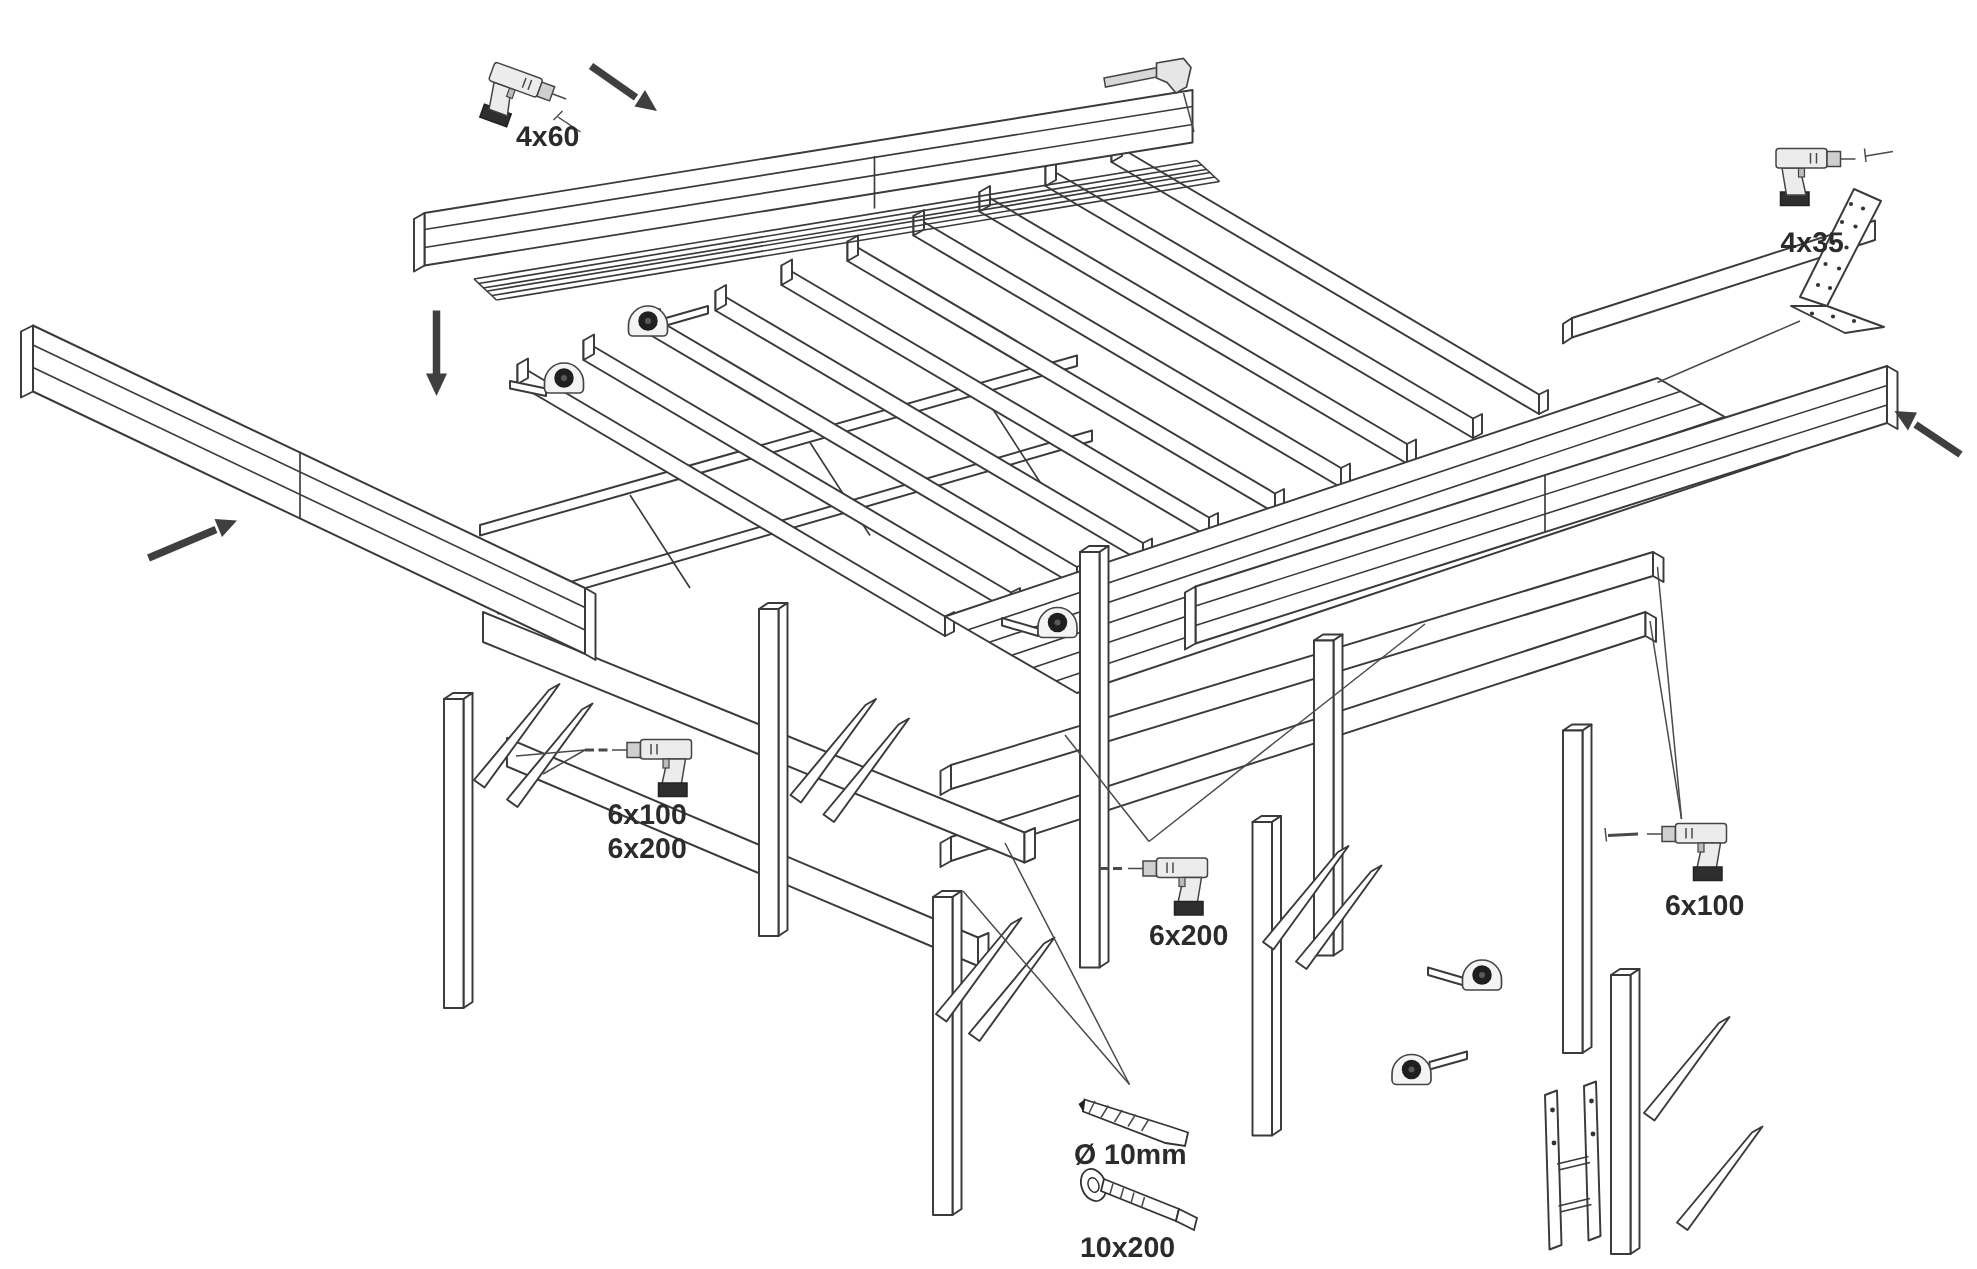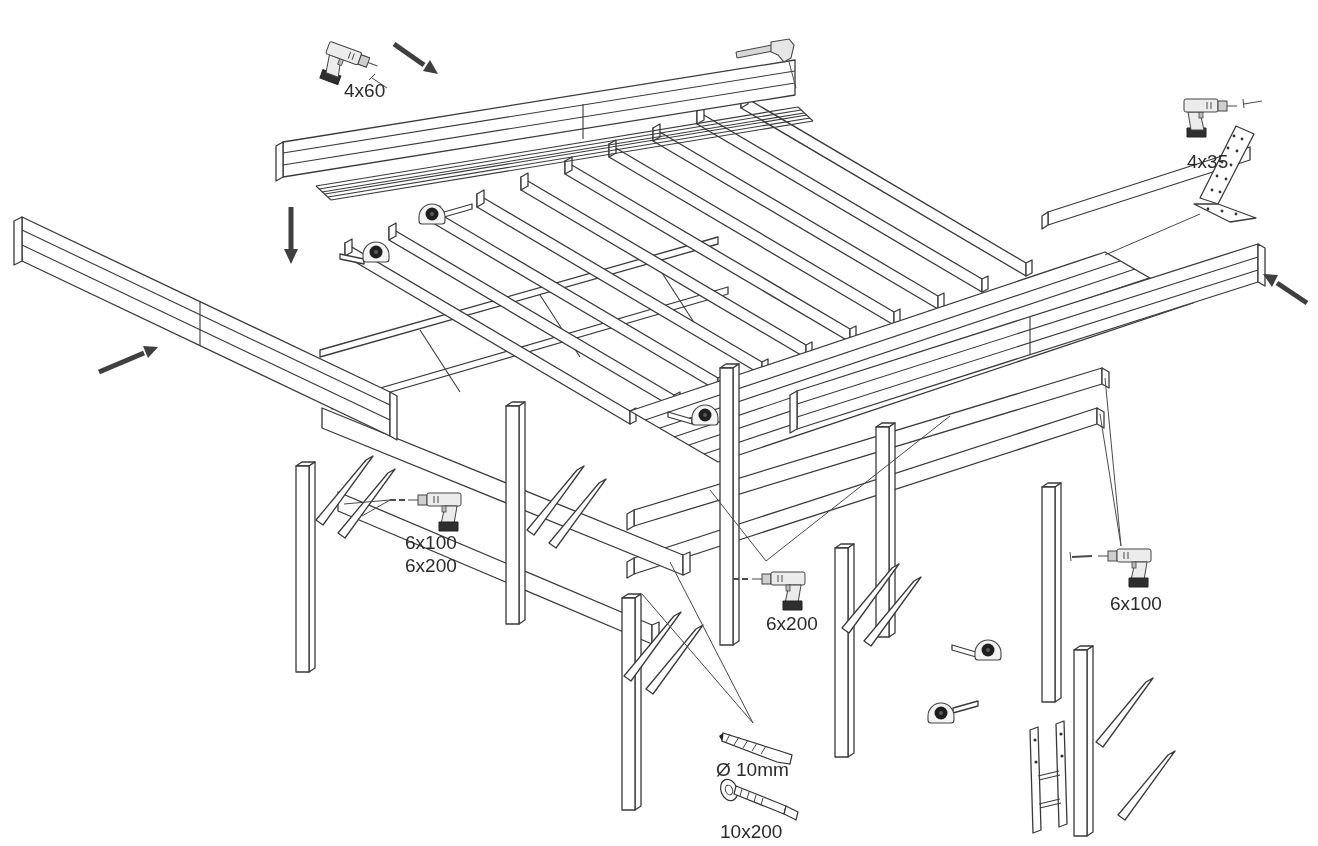--- a/index.html
+++ b/index.html
@@ -1,20 +1,20 @@
 <!DOCTYPE html>
 <html><head>
 <meta charset="utf-8">
 <style>
   :root{
     --line:#3a3a3a; --label:#2b2b2b; --bg:#ffffff;
     --tool-light:#ececec; --tool-mid:#cfcfcf; --tool-dark:#2e2e2e;
   }
   html,body{margin:0;padding:0;background:var(--bg);}
-  .stage{width:1318px;height:846px;position:relative;background:var(--bg);overflow:hidden;}
+  .stage{width:1318px;height:846px;position:relative;background:var(--bg);overflow:hidden;font-weight:bold;}
   svg{display:block;}
   .lbl{font-family:"Liberation Sans","DejaVu Sans",sans-serif;font-size:19px;fill:var(--label);}
   .wood{fill:#ffffff;stroke:var(--line);stroke-width:1.3;stroke-linejoin:round;}
   .thin{stroke:var(--line);stroke-width:1.1;fill:none;}
   .leader{stroke:#4a4a4a;stroke-width:1;fill:none;}
   .arrow{fill:#3f3f3f;stroke:none;}
   .arrowshaft{stroke:#3f3f3f;stroke-width:5;fill:none;}
   .toolline{stroke:#4a4a4a;stroke-width:1;}
 </style>
 </head>

